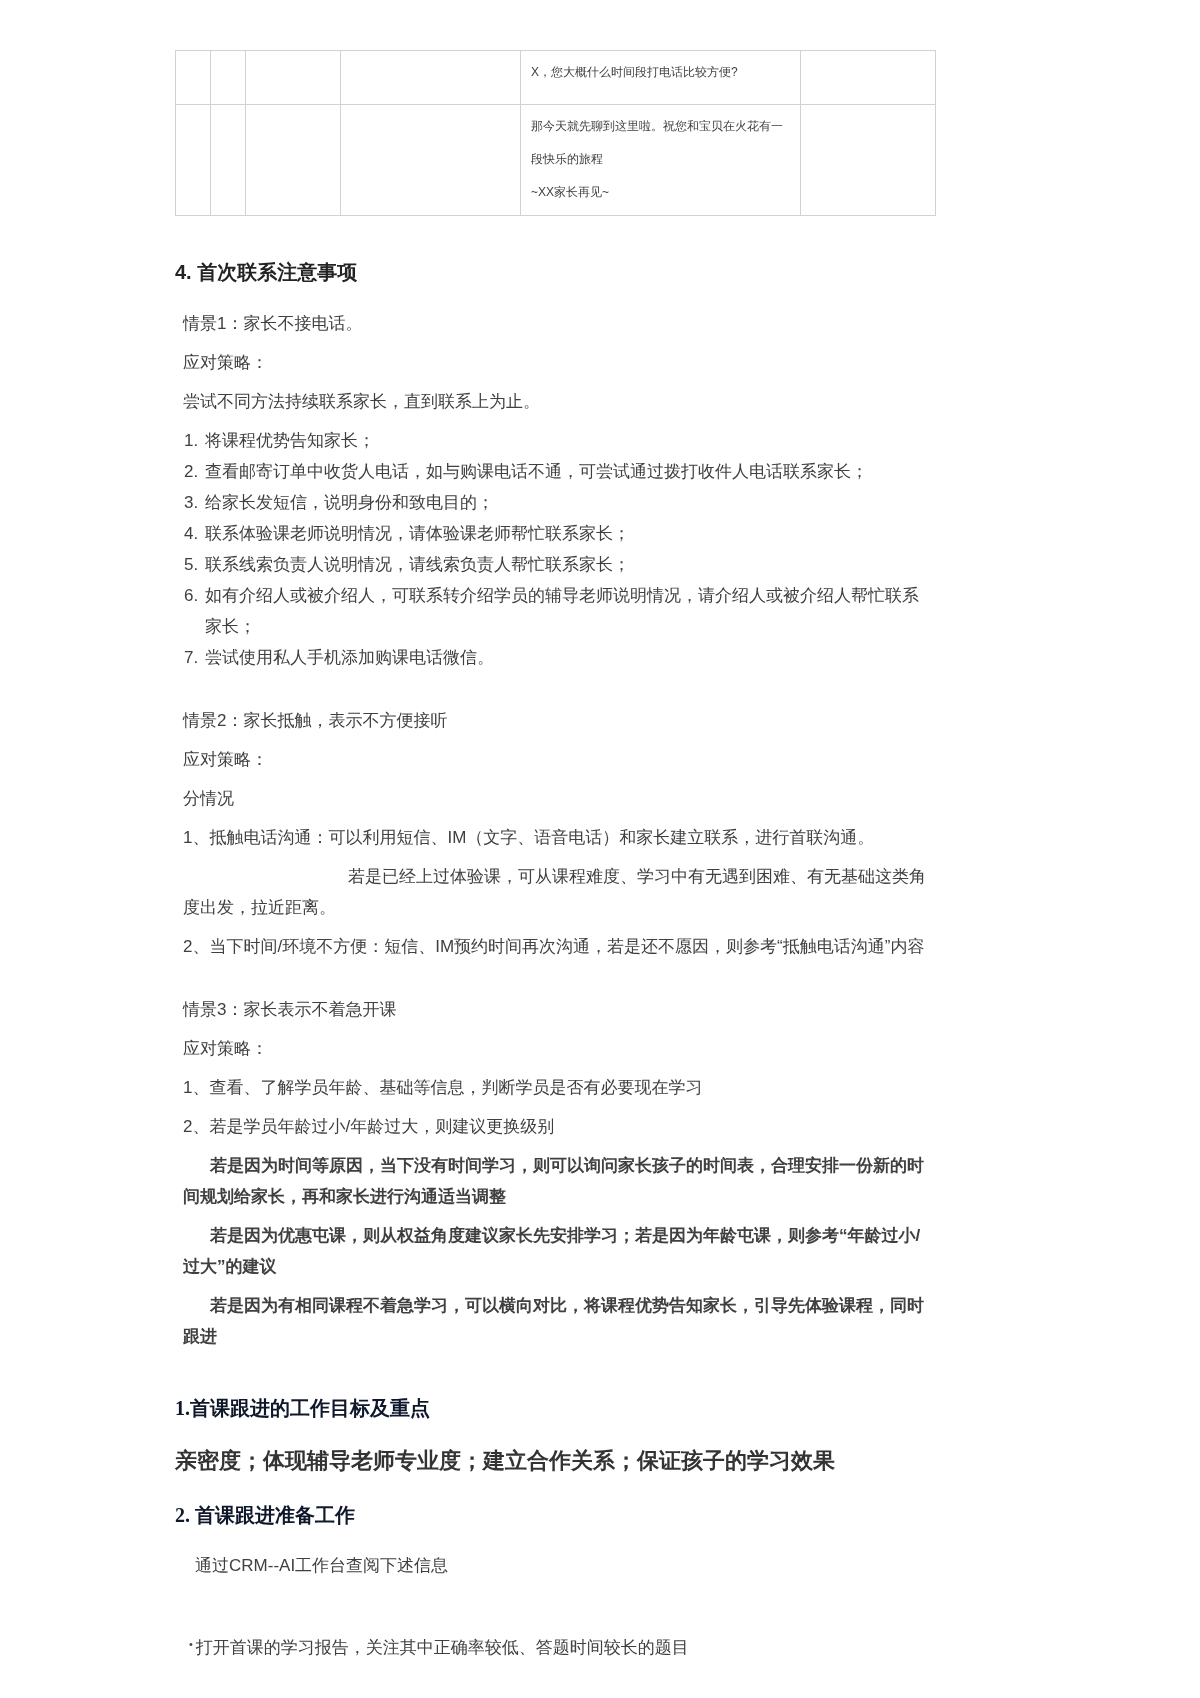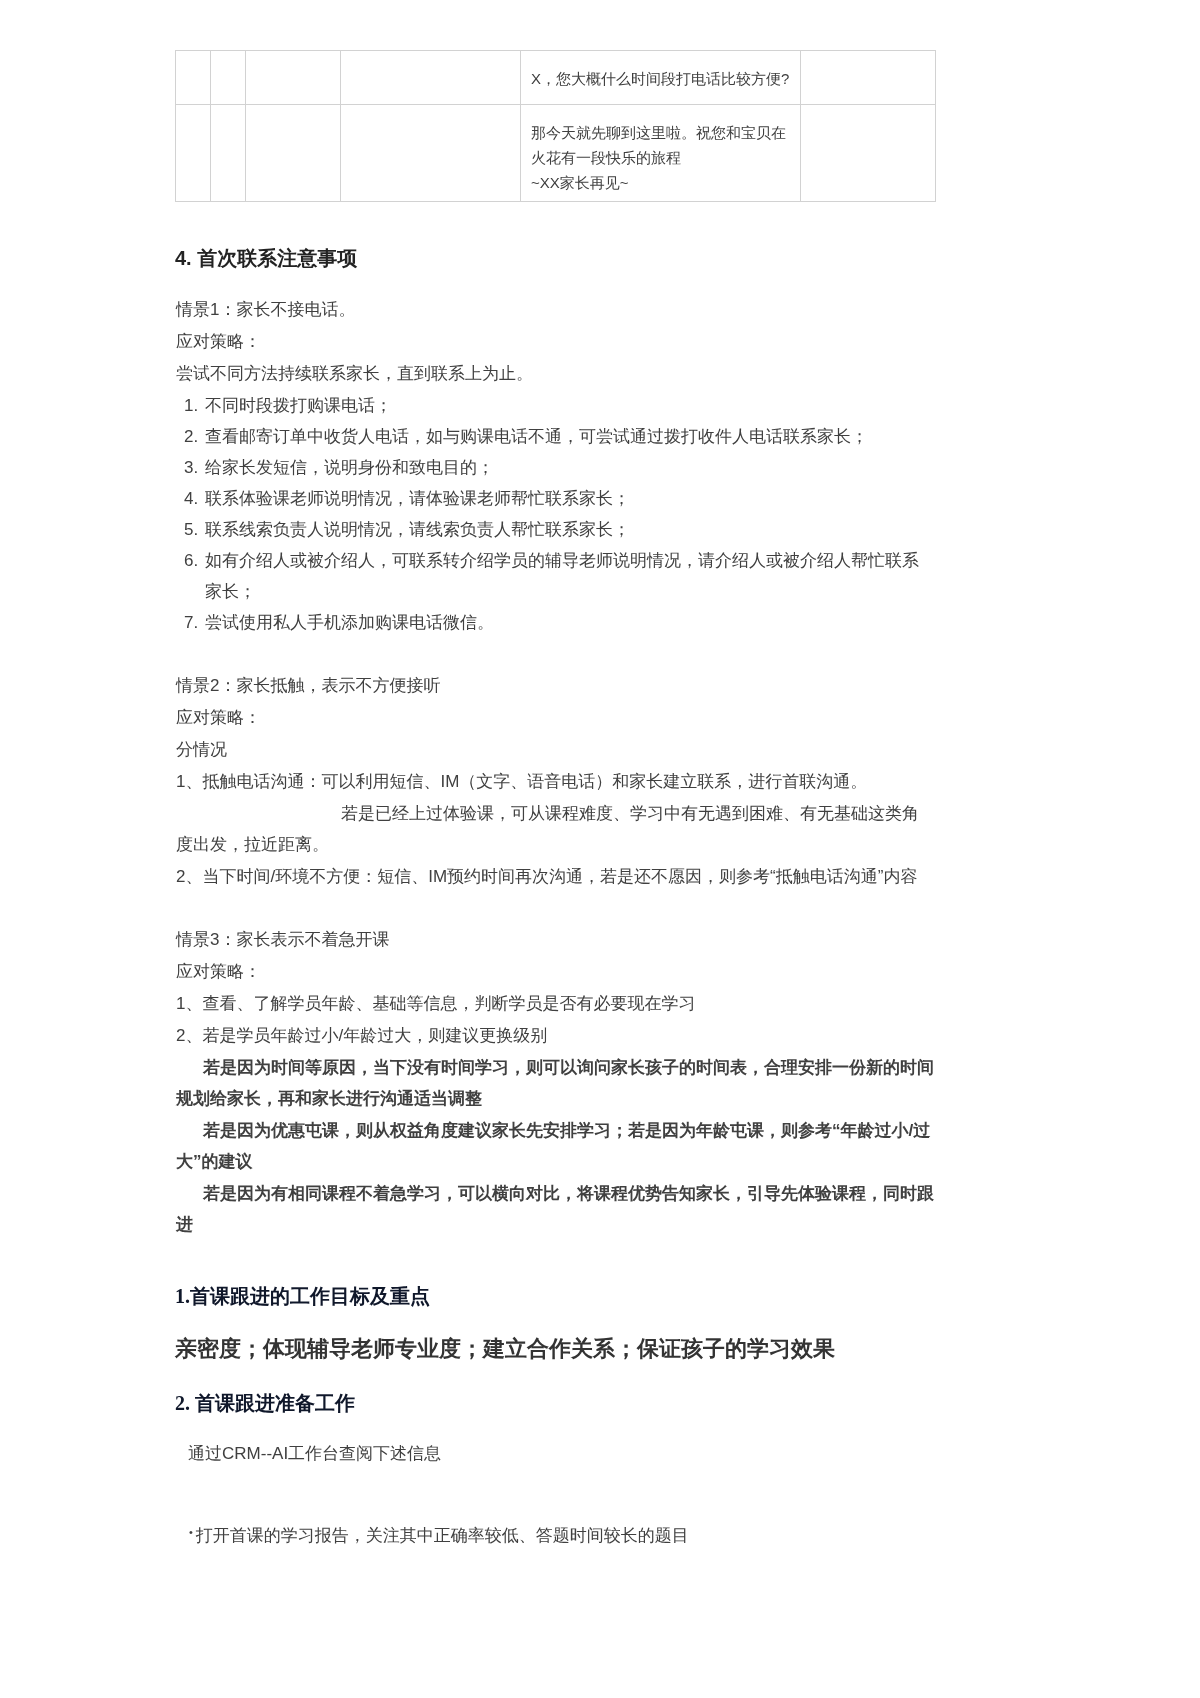--- a/index.html
+++ b/index.html
@@ -18,23 +18,23 @@
 
   
   table.script-table {
     width: 760px;
     border-collapse: collapse;
     table-layout: fixed;
   }
   table.script-table td {
     border: 1px solid #d2d2d2;
     vertical-align: top;
-    padding: 15px 10px 6px 10px;
-    font-size: 15px;
-    line-height: 25px;
+    padding: 5px 10px 6px 10px;
+    font-size: 12px;
+    line-height: 33px;
     color: #3f3f3f;
     white-space: pre-line;
     overflow: hidden;
   }
   .col-0 { width: 35px; }
   .col-1 { width: 35px; }
   .col-2 { width: 95px; }
   .col-3 { width: 180px; }
   .col-4 { width: 280px; }
   .col-5 { width: 135px; }
@@ -55,21 +55,21 @@
     font-weight: 700;
     color: #0f172a;
     margin: 42px 0 0 0;
     font-family: Liberation Serif, serif;
   }
 
   
   .line {
     font-size: 17px;
     line-height: 31px;
-    margin: 1px;
+    margin: 8px;
     color: #404040;
   }
   .scenario { margin-top: 32px; }
 
   
   .steps { margin: 0; }
   .step {
     position: relative;
     padding-left: 30px;
     font-size: 17px;
@@ -140,21 +140,21 @@
 
   <div class="section-heading">4. 首次联系注意事项</div>
 
   <div>
     <p class="line">情景1：家长不接电话。</p>
     <p class="line">应对策略：</p>
     <p class="line">尝试不同方法持续联系家长，直到联系上为止。</p>
     <div class="steps">
       <div class="step">
         <span class="num">1.</span>
-        <span class="txt">不同时段拨打购课电话；</span>
+        <span class="txt">将课程优势告知家长；</span>
       </div>
       <div class="step">
         <span class="num">2.</span>
         <span class="txt">查看邮寄订单中收货人电话，如与购课电话不通，可尝试通过拨打收件人电话联系家长；</span>
       </div>
       <div class="step">
         <span class="num">3.</span>
         <span class="txt">给家长发短信，说明身份和致电目的；</span>
       </div>
       <div class="step">

